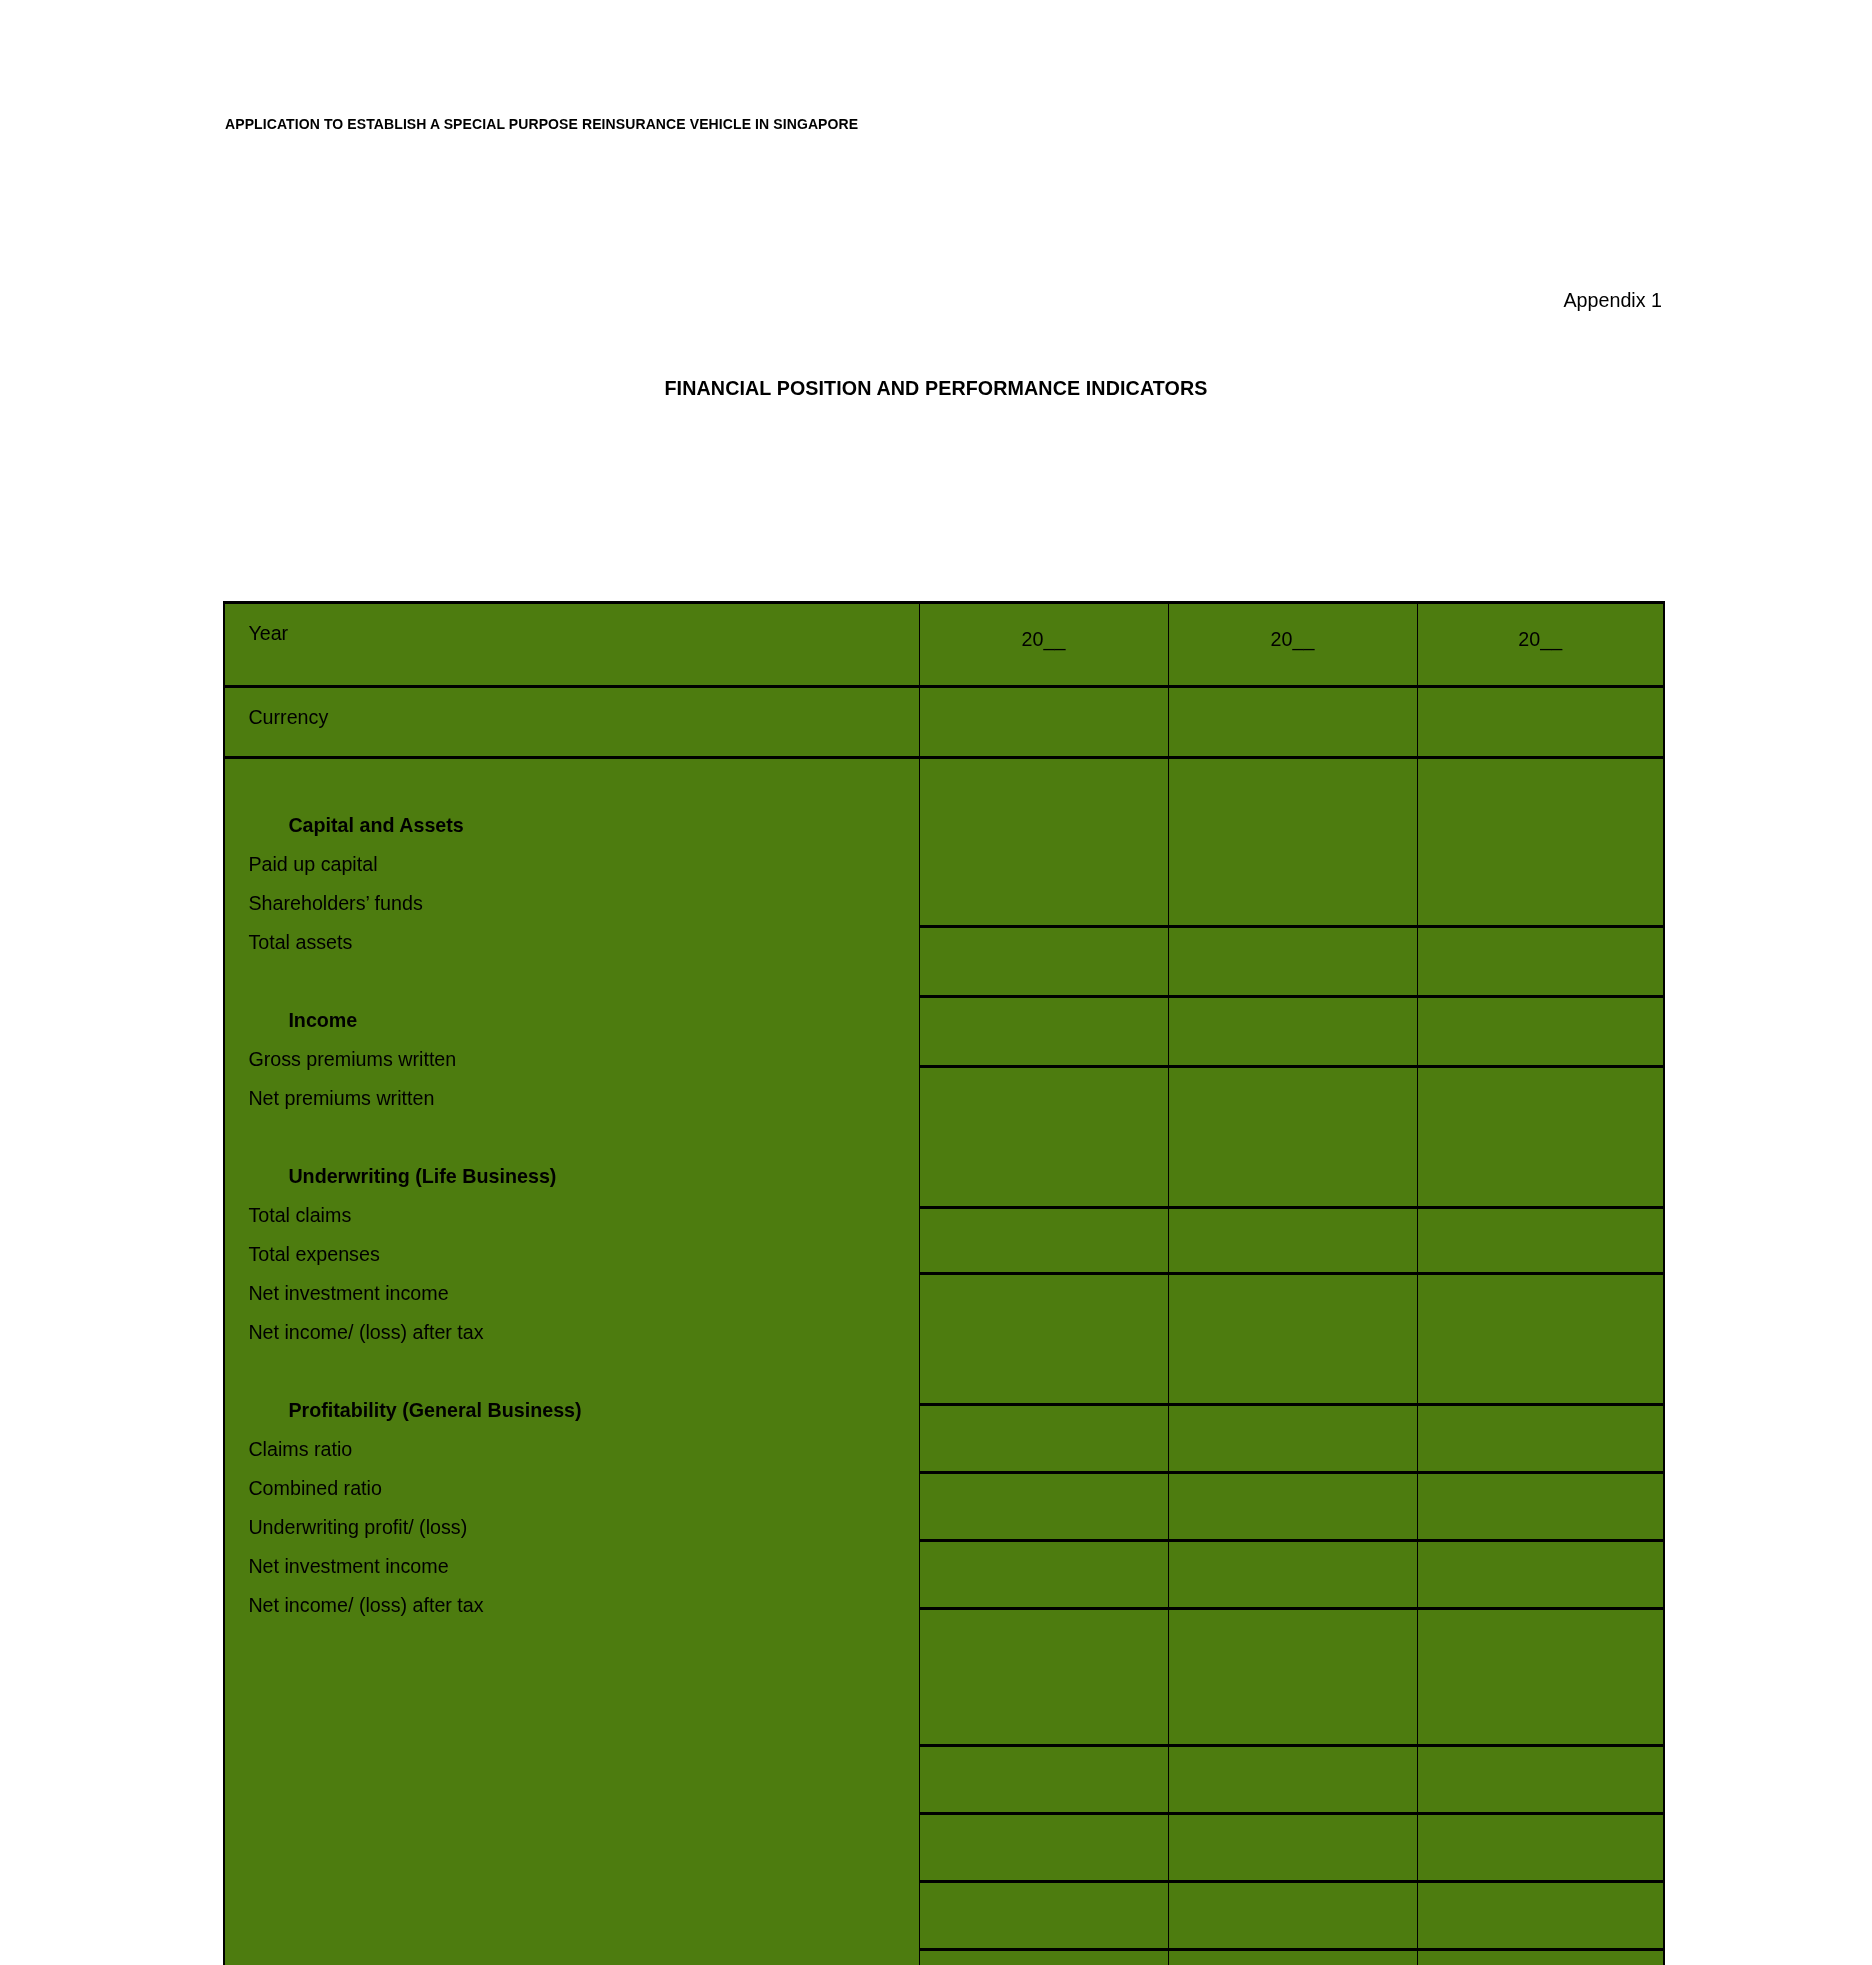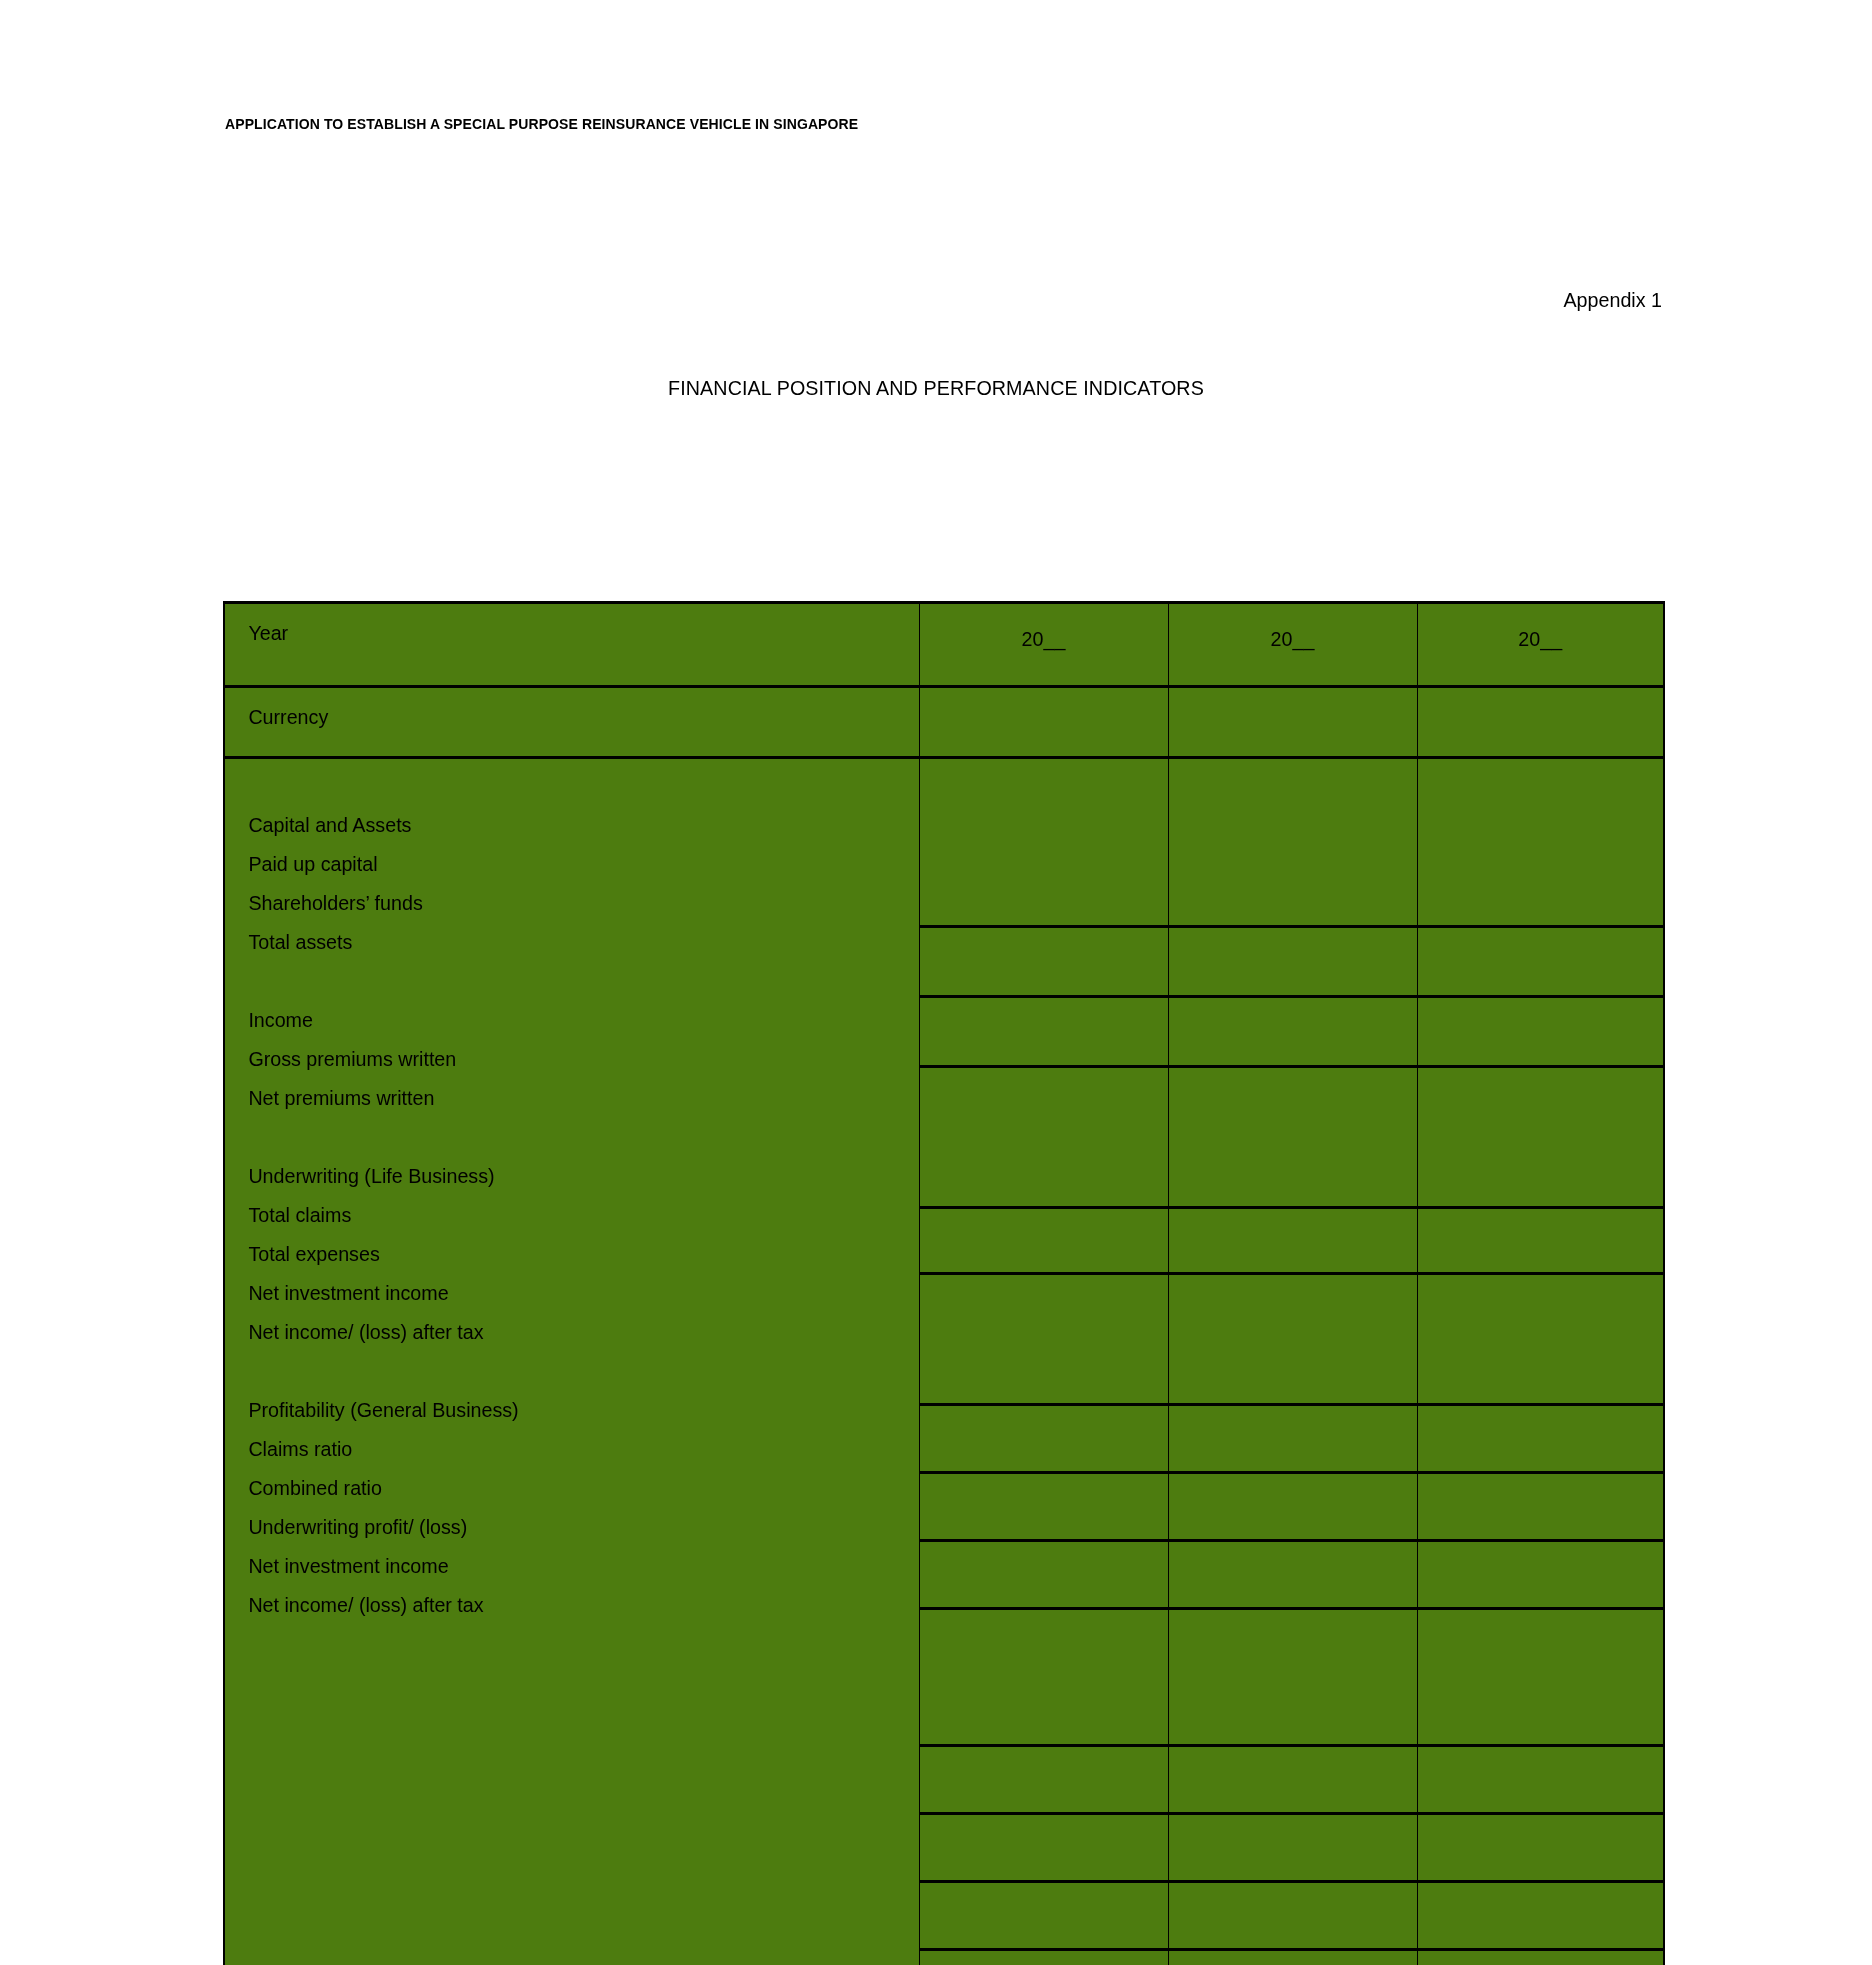--- a/index.html
+++ b/index.html
@@ -41,21 +41,21 @@
   }
 
   
   .doc-title {
     position: absolute;
     left: 0;
     right: 0;
     top: 377px;
     text-align: center;
     font-size: 19.7px;
-    font-weight: normal;
+    font-weight: bold;
     letter-spacing: 0.1px;
   }
 
   
   .form-block {
     position: absolute;
     left: 225px;
     top: 466px;
     width: 1423px;
   }
@@ -113,21 +113,21 @@
   .label-stack {
     padding: 3.9px 0 0 9.4px;
     font-size: 19.7px;
     line-height: 1.0;
   }
   .label-stack .ln {
     height: 39px;
     white-space: nowrap;
     display: block;
   }
-  .label-stack .ln.bold { font-weight: normal; }
+  .label-stack .ln.bold { font-weight: bold; margin-left: 40px; }
   .label-stack .ln.blank { visibility: hidden; }
 
   .yr-head {
     font-size: 19.7px;
     text-align: center;
     padding: 10.2px 0 7px 0;
     white-space: nowrap;
   }
 
   .empty-cell { height: 100%; }

